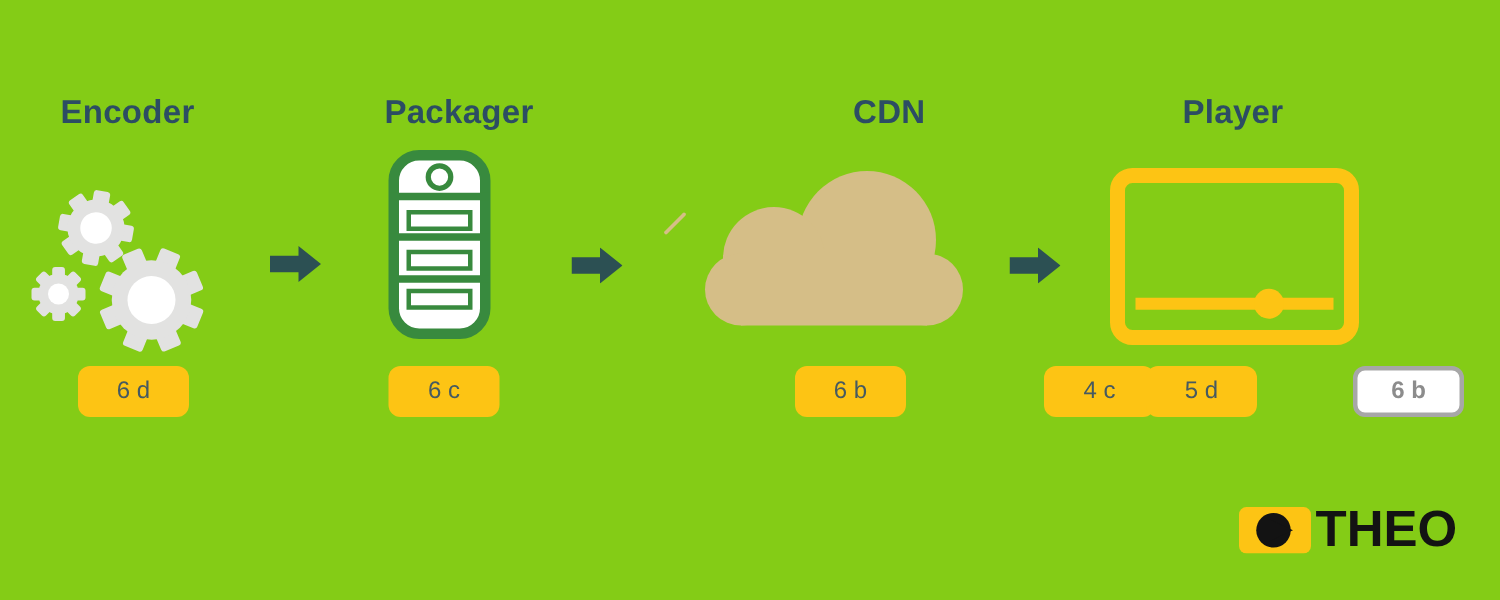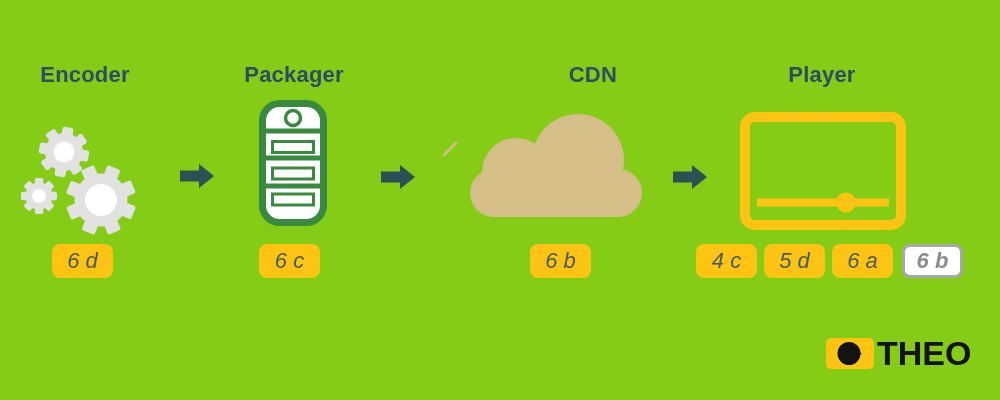--- a/index.html
+++ b/index.html
@@ -1,23 +1,23 @@
 <!DOCTYPE html>
 <html><head>
 <meta charset="utf-8">
 <style>
   html,body{margin:0;padding:0;background:#ffffff;}
   .stage{position:relative;width:1000px;height:400px;background:#84cc16;overflow:hidden;
          font-family:"Liberation Sans",sans-serif;}
   .node-label{position:absolute;top:62px;font-size:22px;font-weight:bold;color:#2C4D63;
               text-align:center;letter-spacing:.2px;}
   .icon-svg{position:absolute;}
-  .badge{position:absolute;top:244px;width:61px;height:34px;background:#FDC414;border-radius:8px;
-         color:#465A61;font-size:22px;display:flex;align-items:center;justify-content:center;
-         box-sizing:border-box;font-style:italic;}
+  .badge{position:absolute;top:244px;width:74px;height:34px;background:#FDC414;border-radius:8px;
+         color:#465A61;font-size:16px;display:flex;align-items:center;justify-content:center;
+         box-sizing:border-box;}
   .badge.outline{background:#ffffff;border:3px solid #A7A7A7;color:#8C8C8C;font-weight:bold;}
   .logo{position:absolute;left:826px;top:336px;display:flex;align-items:center;gap:3px;}
   .logo-text{font-size:34px;font-weight:bold;color:#131313;letter-spacing:0px;line-height:1;}
 </style>
 </head>
 <body>
 
 <div class="stage">
 
   <div class="node-label" style="left:0px;width:170px;">Encoder</div>
@@ -51,21 +51,21 @@
       <circle r="16" fill="#ffffff"></circle>
     </g>
   </svg>
 
   <div class="badge" style="left:52px;">6 d</div>
 
   <svg class="icon-svg" style="left:180px;top:164px;" width="34" height="24" viewBox="0 0 34 24">
     <polygon points="0,6.5 19,6.5 19,0 34,12 19,24 19,17.5 0,17.5" fill="#2C5053"></polygon>
   </svg>
 
-  <div class="node-label" style="left:224px;width:140px;">Packager</div>
+  <div class="node-label" style="left:236px;width:140px;">Packager</div>
 
   <svg class="icon-svg" style="left:252px;top:96px;" width="82" height="138" viewBox="0 0 82 138">
     <rect x="10.5" y="7.5" width="61" height="119" rx="17" fill="#ffffff" stroke="#388A3E" stroke-width="7"></rect>
     <line x1="8" y1="35" x2="74" y2="35" stroke="#388A3E" stroke-width="5"></line>
     <line x1="8" y1="62" x2="74" y2="62" stroke="#388A3E" stroke-width="5"></line>
     <line x1="8" y1="90" x2="74" y2="90" stroke="#388A3E" stroke-width="5"></line>
     <circle cx="41" cy="22" r="7.5" fill="#ffffff" stroke="#388A3E" stroke-width="3.5"></circle>
     <rect x="20.5" y="45.5" width="41" height="11" fill="none" stroke="#388A3E" stroke-width="3"></rect>
     <rect x="20.5" y="72" width="41" height="11" fill="none" stroke="#388A3E" stroke-width="3"></rect>
     <rect x="20.5" y="98" width="41" height="11" fill="none" stroke="#388A3E" stroke-width="3"></rect>
@@ -99,21 +99,20 @@
   <div class="node-label" style="left:752px;width:140px;">Player</div>
 
   <svg class="icon-svg" style="left:735px;top:107px;" width="180" height="128" viewBox="0 0 180 128">
     <rect x="10" y="10" width="156" height="108" rx="10" fill="none" stroke="#FDC414" stroke-width="10"></rect>
     <line x1="22" y1="95.5" x2="154" y2="95.5" stroke="#FDC414" stroke-width="8"></line>
     <circle cx="111" cy="95.5" r="10" fill="#FDC414"></circle>
   </svg>
 
   <div class="badge" style="left:696px;">4 c</div>
   <div class="badge" style="left:764px;">5 d</div>
-  <div class="badge" style="left:832px;">6 a</div>
   <div class="badge outline" style="left:902px;">6 b</div>
 
   <div class="logo">
     <svg width="48" height="31" viewBox="0 0 48 31">
       <rect x="0" y="0" width="48" height="31" rx="5" fill="#FDC414"></rect>
       <circle cx="23" cy="15.5" r="11.5" fill="#131313"></circle>
       <polygon points="20,8 36,15.5 20,23" fill="#131313"></polygon>
     </svg>
     <span class="logo-text">THEO</span>
   </div>

